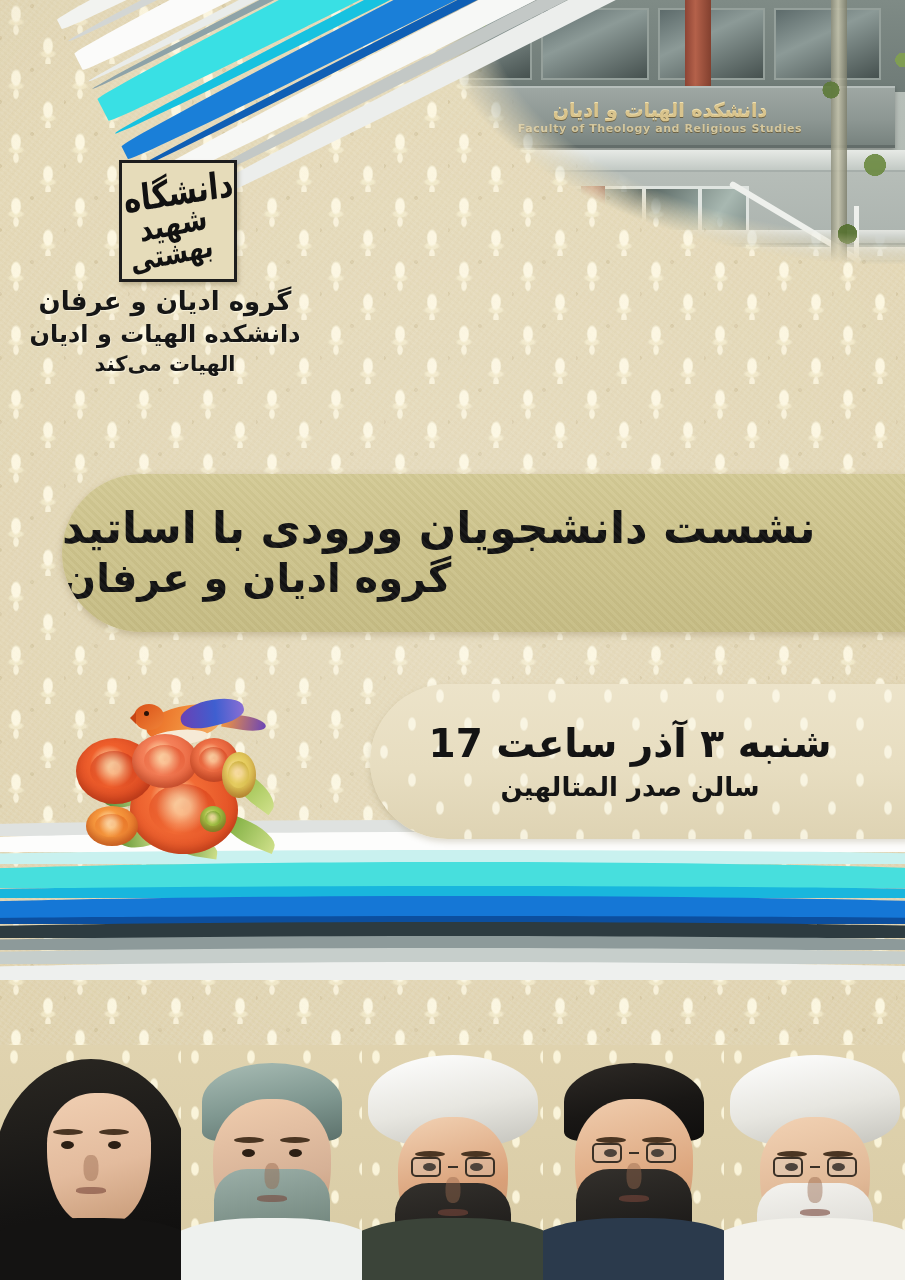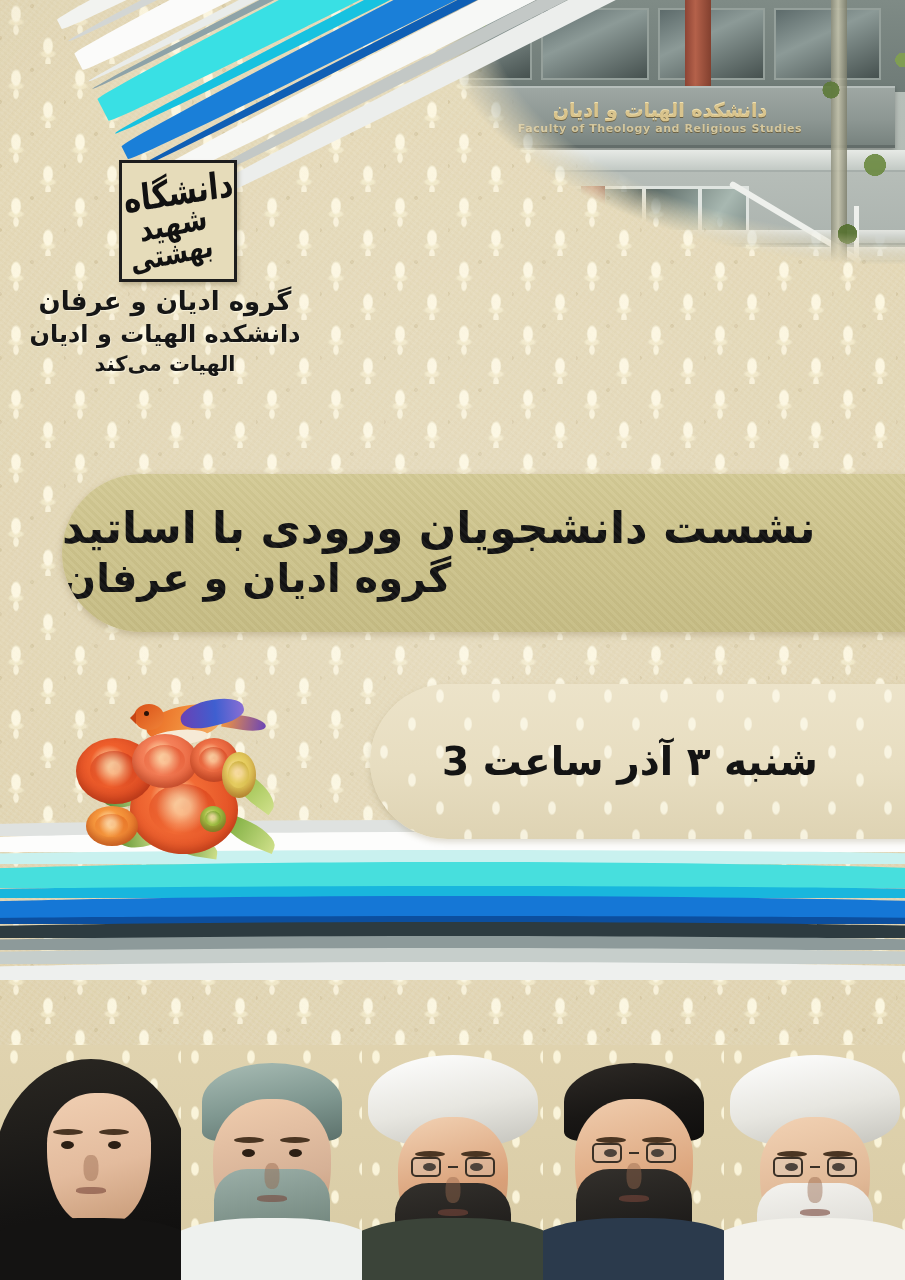--- a/index.html
+++ b/index.html
@@ -282,21 +282,22 @@
     <div class="o2">دانشکده الهیات و ادیان</div>
     <div class="o3">الهیات می‌کند</div>
   </div>
 
   <div class="title-banner">
     <div class="title-1">نشست دانشجویان ورودی با اساتید</div>
     <div class="title-2">گروه ادیان و عرفان</div>
   </div>
 
   <div class="date-panel">
-    <div class="date-1">شنبه ۳ آذر ساعت 3</div>
+    <div class="date-1">شنبه ۳ آذر ساعت 17</div>
+    <div class="date-2">سالن صدر المتالهین</div>
   </div>
 
   <div class="flower">
       <div class="leafy" style="left: 96px; top: 142px; width: 50px; height: 20px; background: linear-gradient(100deg, rgb(73, 127, 44), rgb(207, 224, 138)); transform: rotate(8deg);"></div>
       <div class="leafy" style="left: 46px; top: 134px; width: 40px; height: 20px; background: linear-gradient(100deg, rgb(93, 146, 50), rgb(207, 224, 138)); transform: rotate(-16deg);"></div>
       <div class="leafy" style="left: 148px; top: 128px; width: 58px; height: 22px; background: linear-gradient(100deg, rgb(116, 168, 55), rgb(207, 224, 138)); transform: rotate(22deg);"></div>
       <div class="leafy" style="left: 156px; top: 86px; width: 52px; height: 22px; background: linear-gradient(100deg, rgb(143, 184, 63), rgb(207, 224, 138)); transform: rotate(36deg);"></div>
       <div class="leafy" style="left: 118px; top: 94px; width: 48px; height: 24px; background: linear-gradient(100deg, rgb(63, 122, 44), rgb(207, 224, 138)); transform: rotate(18deg);"></div>
       <div class="leafy" style="left: 30px; top: 88px; width: 44px; height: 26px; background: linear-gradient(100deg, rgb(78, 135, 52), rgb(207, 224, 138)); transform: rotate(-24deg);"></div>
     <div class="bird-tail"></div>

